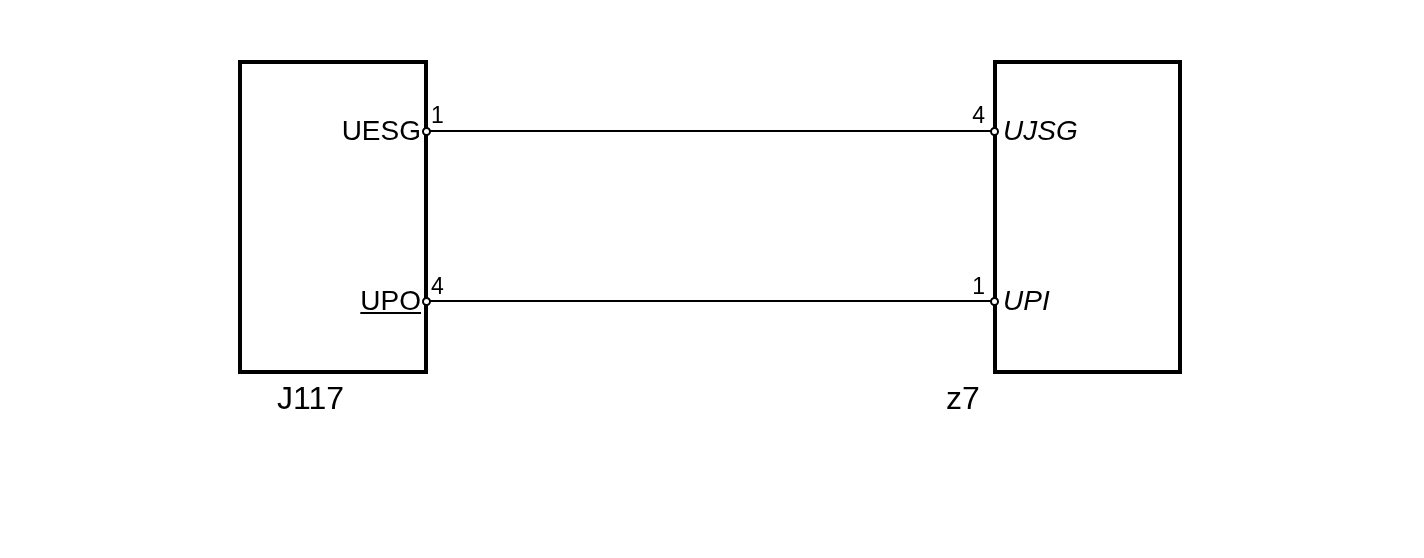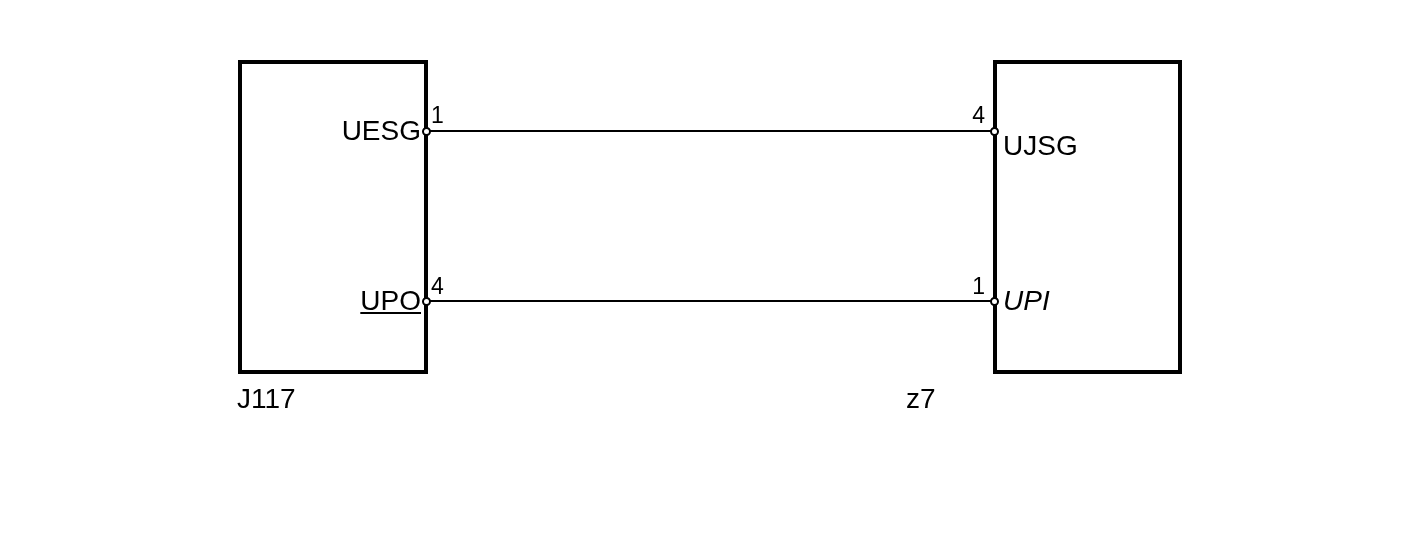--- a/index.html
+++ b/index.html
@@ -52,39 +52,40 @@
 
   .pin-label {
     position: absolute;
     font-size: 28px;
     line-height: 28px;
     white-space: nowrap;
   }
   .pin-label.align-right { text-align: right; }
   .lbl-uesg { left: 249px; top: 117px; width: 172px; }
   .lbl-upo  { left: 249px; top: 287px; width: 172px; text-decoration: underline; }
-  .lbl-ujsg { left: 1003px; top: 132px; }
+  .lbl-ujsg { left: 1003px; top: 117px; font-style: italic; }
   .lbl-upi  { left: 1003px; top: 287px; font-style: italic; }
 
   .pin-number {
     position: absolute;
     font-size: 23px;
     line-height: 23px;
     white-space: nowrap;
   }
   .num-l1 { left: 431px; top: 104px; }
   .num-l2 { left: 431px; top: 275px; }
   .num-r1 { left: 850px; top: 104px; width: 135px; text-align: right; }
   .num-r2 { left: 850px; top: 275px; width: 135px; text-align: right; }
 
   .comp-caption {
     position: absolute;
-    font-size: 28px;
+    font-size: 32px;
     line-height: 31px;
     white-space: nowrap;
+    margin-left: 40px;
   }
   .cap-left  { left: 237px; top: 383px; }
   .cap-right { left: 906px; top: 383px; }
   .comp-caption .comp-id { display: block; }
   .comp-caption .comp-name { display: block; }
 </style>
 </head>
 <body>
 
 <div class="canvas">

